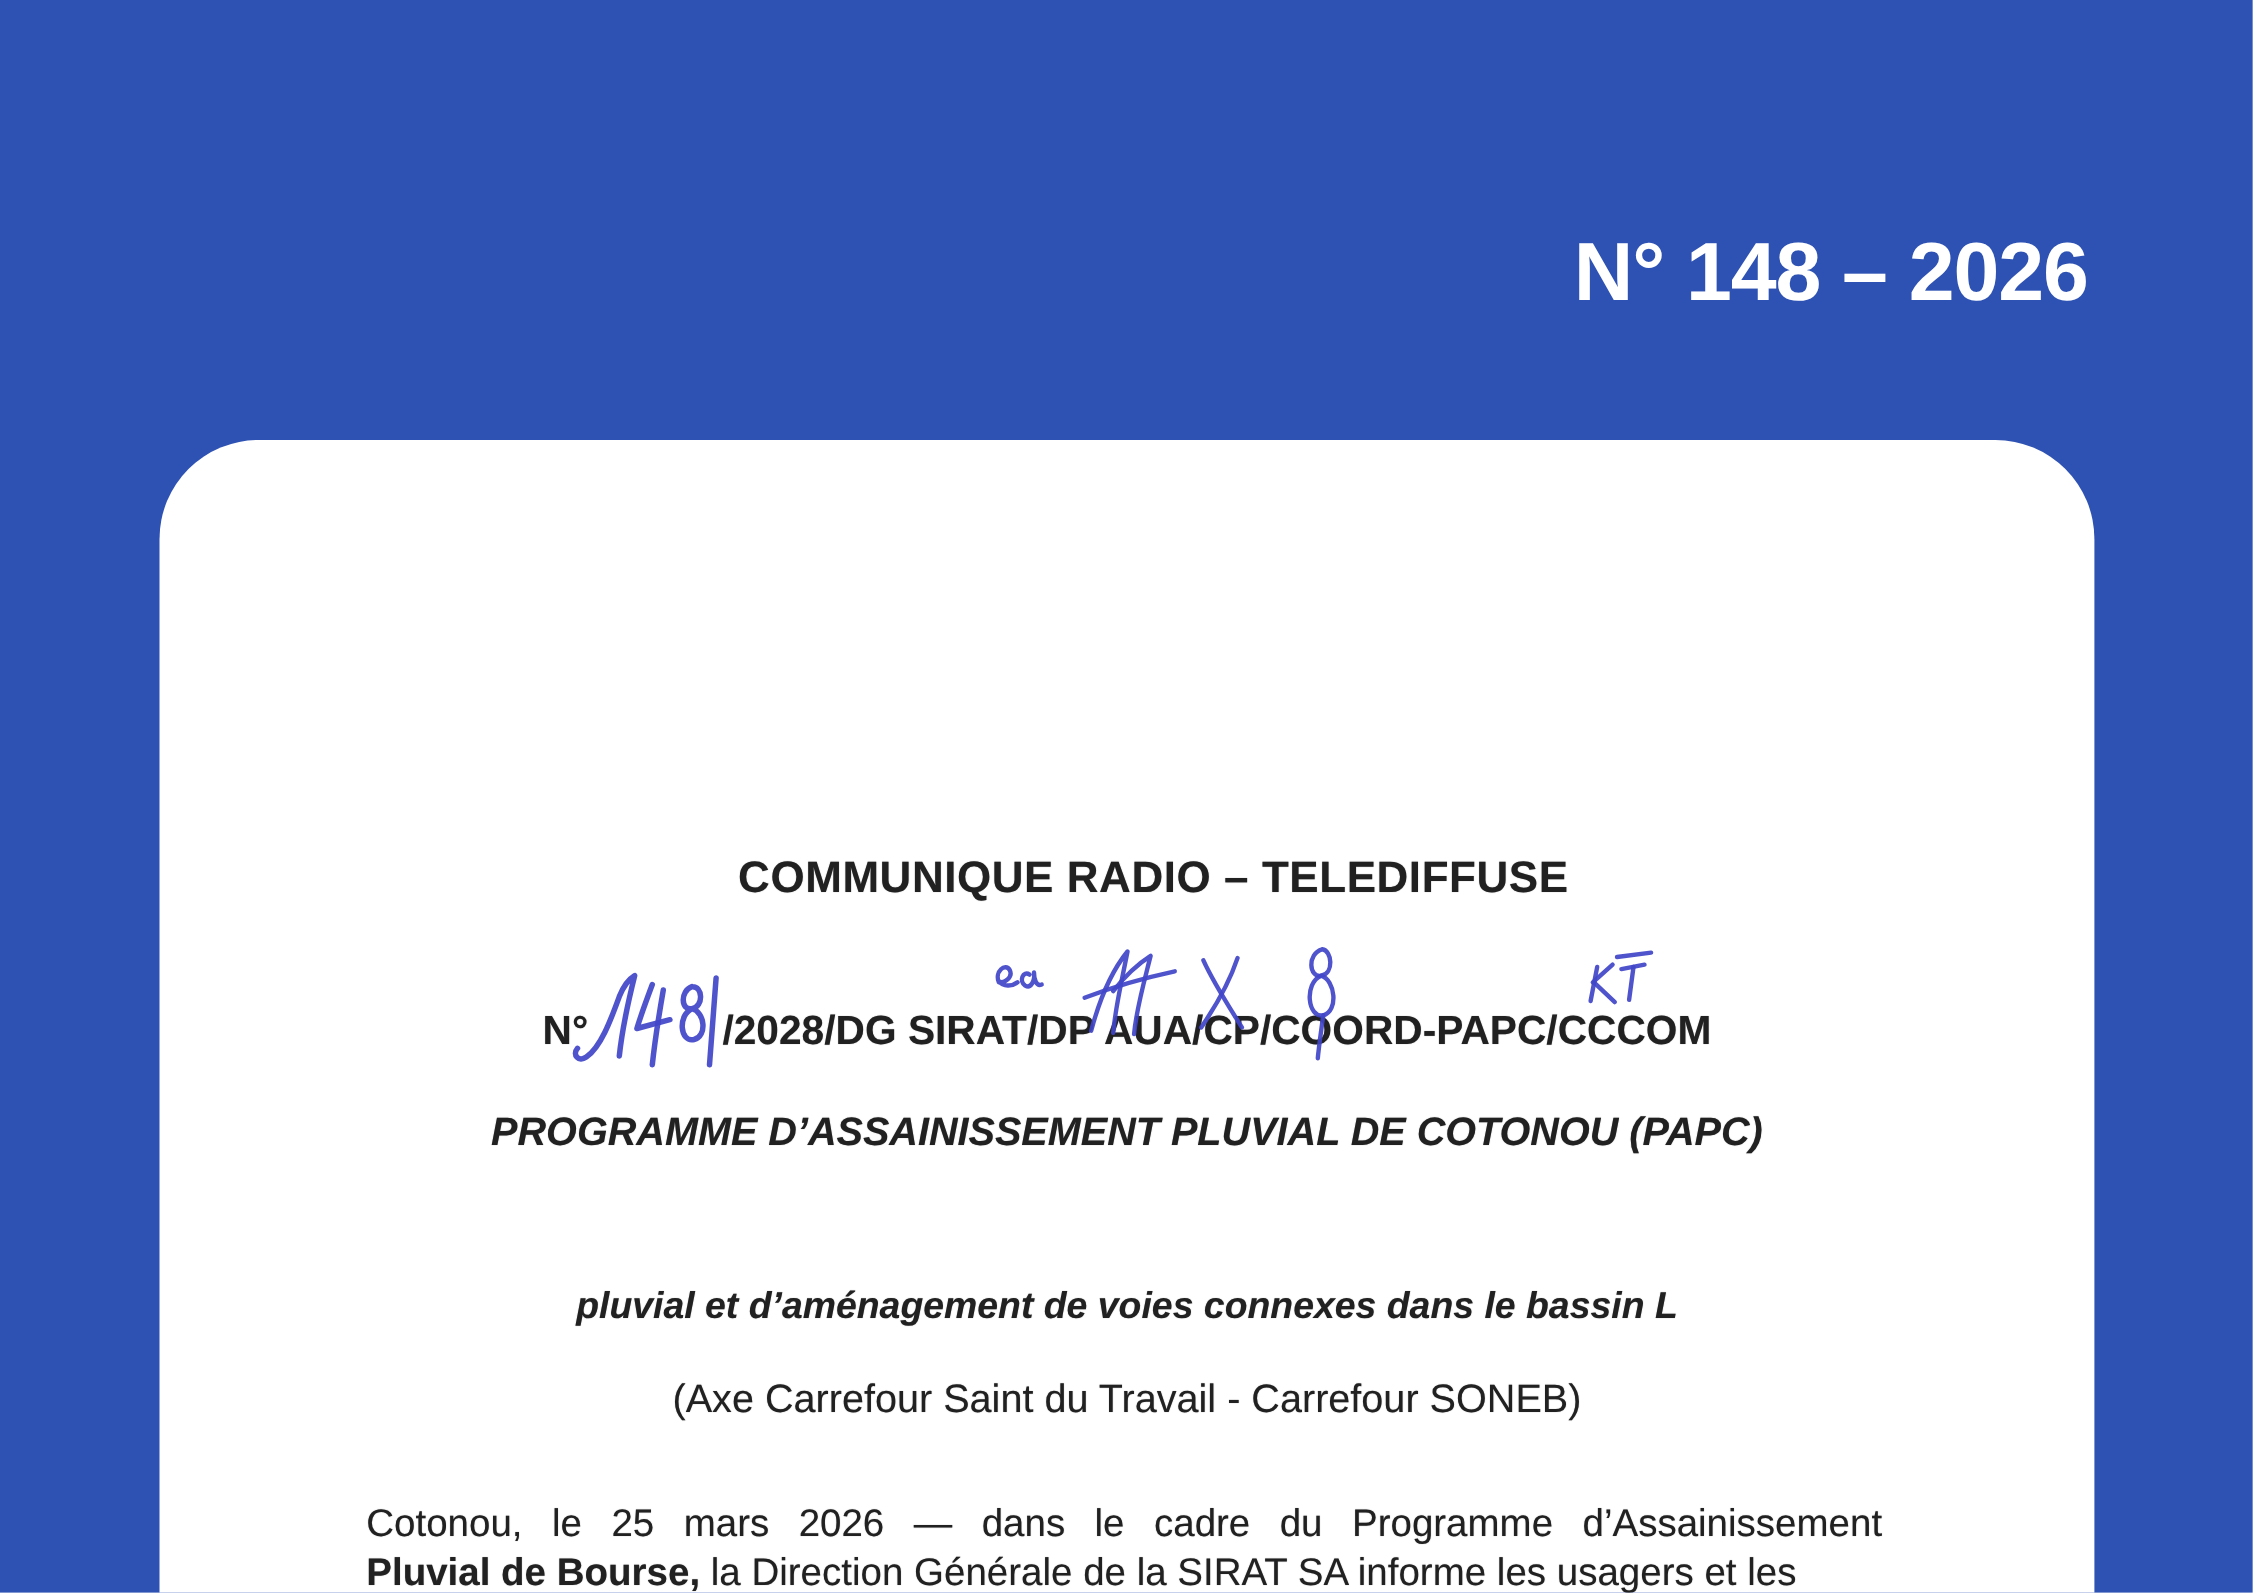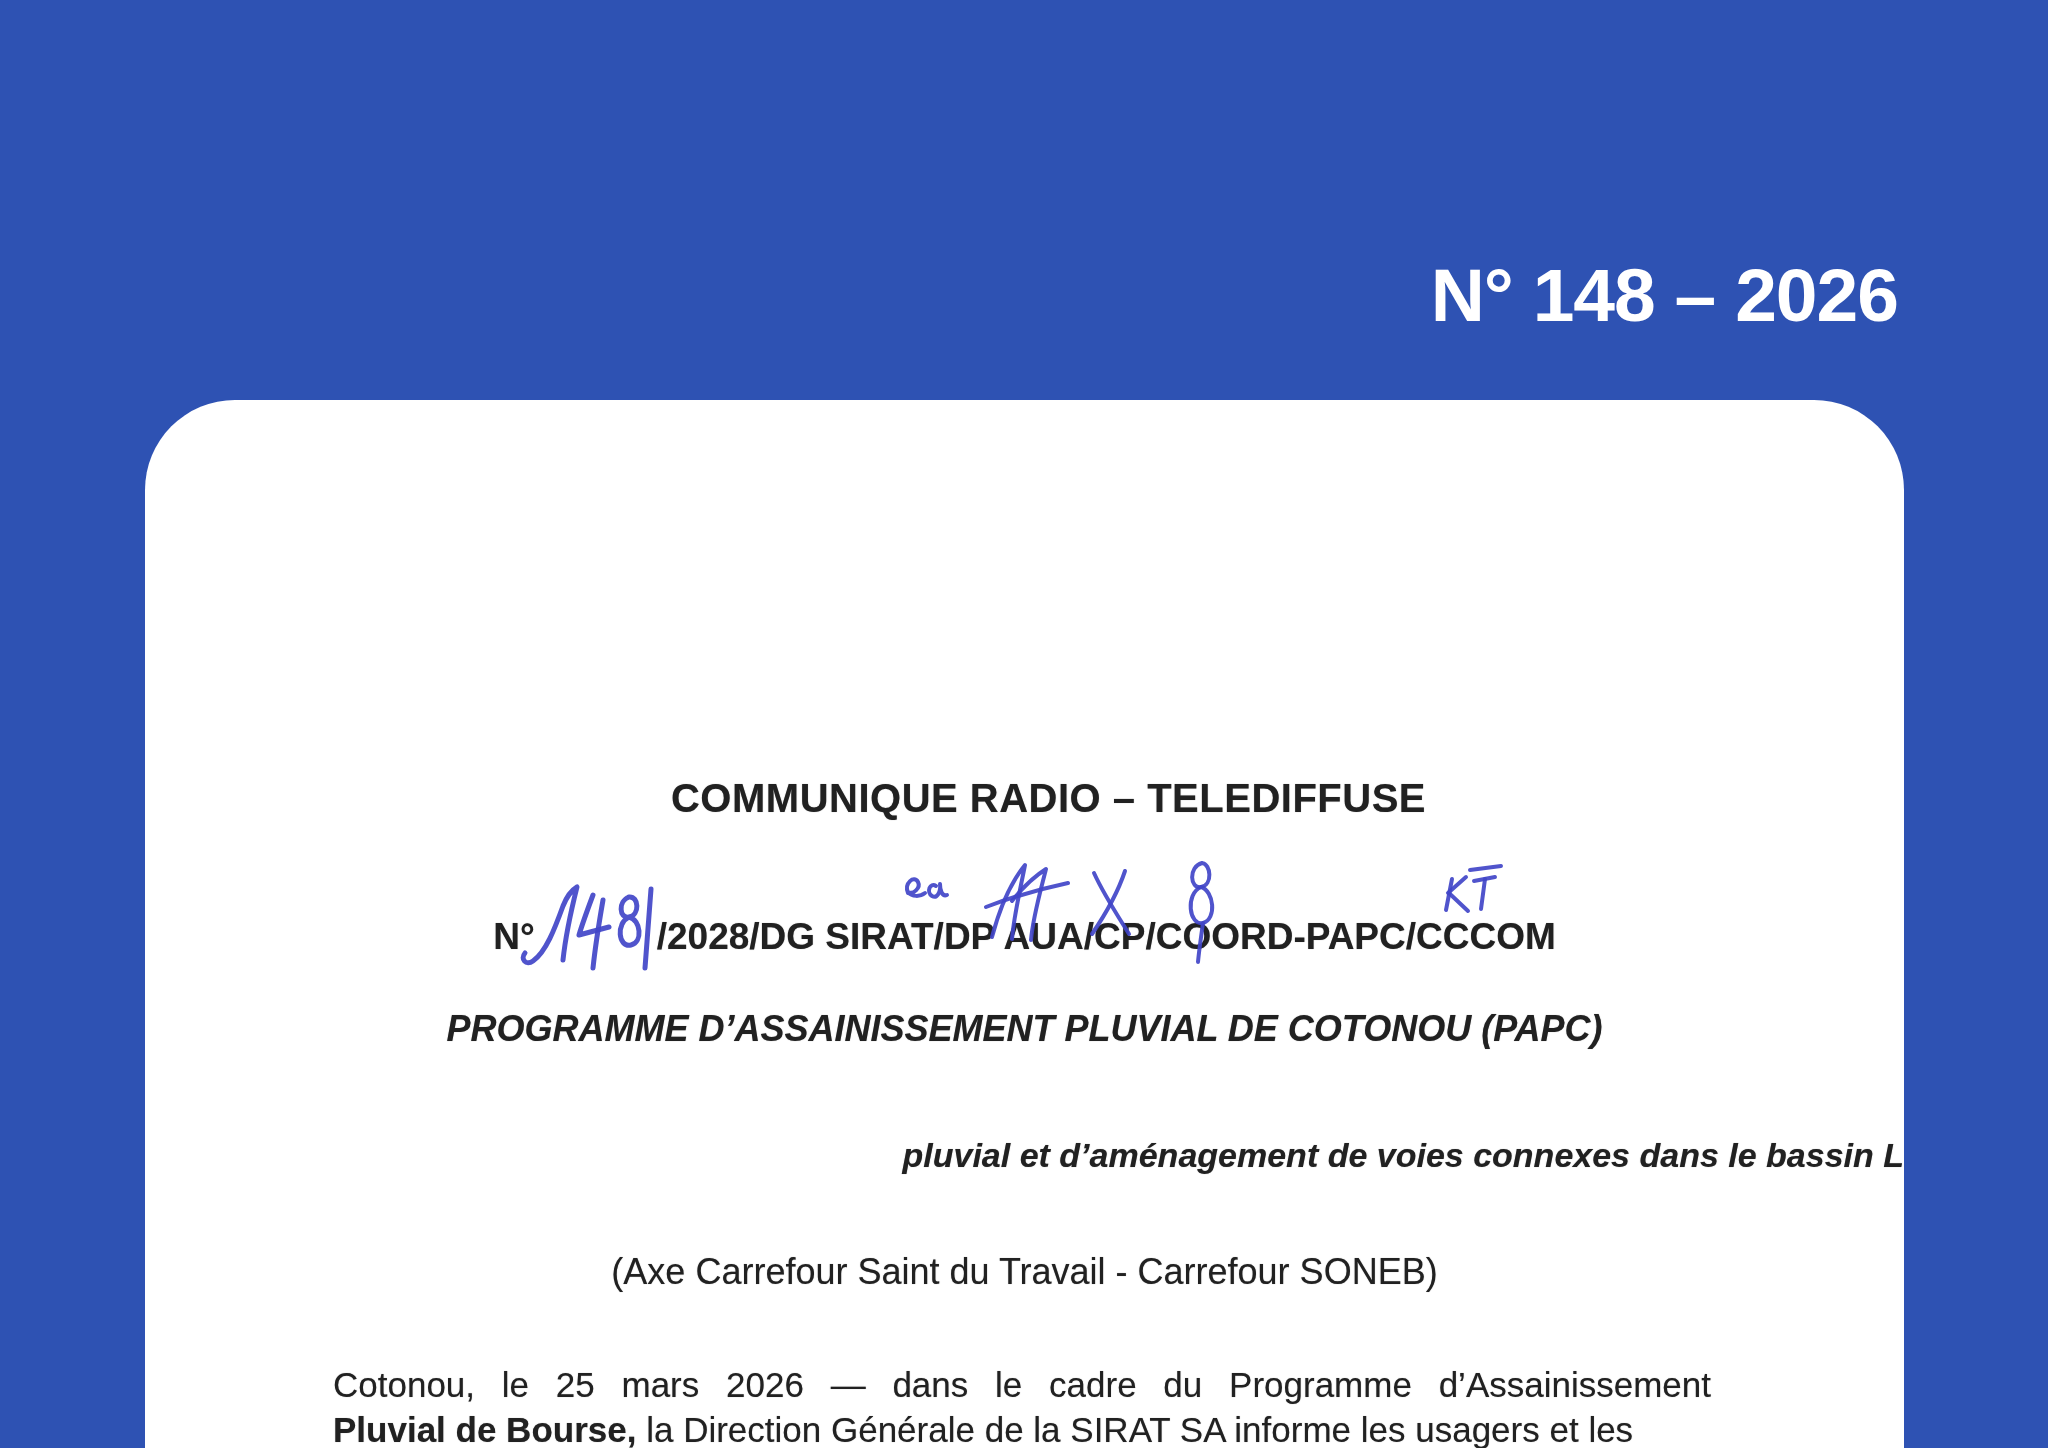--- a/index.html
+++ b/index.html
@@ -16,21 +16,20 @@
   }
   .issue-badge {
     position: absolute;
     top: 204px;
     right: 150px;
     color: #ffffff;
     font-size: 75px;
     font-weight: bold;
     letter-spacing: -1px;
     white-space: nowrap;
-    margin-top: 48px;
   }
   .card {
     position: absolute;
     left: 145px;
     top: 400px;
     width: 1759px;
     height: 1160px;
     background: #ffffff;
     border-radius: 90px;
   }
@@ -64,21 +63,21 @@
     color: #212121;
     text-shadow: 0 0 1px rgba(45,45,45,0.45);
     white-space: nowrap;
   }
   .hand-gap {
     display: inline-block;
     width: 122px;
   }
   .prog-title   { top: 608px; font-size: 36px; font-weight: bold; font-style: italic; }
   .work-line-1  { top: 678px; font-size: 34px; font-weight: bold; font-style: italic; }
-  .work-line-2  { top: 736px; font-size: 34px; font-weight: bold; font-style: italic; text-align: right; }
+  .work-line-2  { top: 768px; font-size: 34px; font-weight: bold; font-style: italic; }
   .proj-title   { top: 798px; font-size: 38px; font-weight: bold; font-style: italic; }
   .proj-axis    { top: 851px; font-size: 36px; }
   .body-par {
     position: absolute;
     top: 962px;
     left: 188px;
     width: 1378px;
     color: #212121;
     font-size: 35px;
     line-height: 45px;

